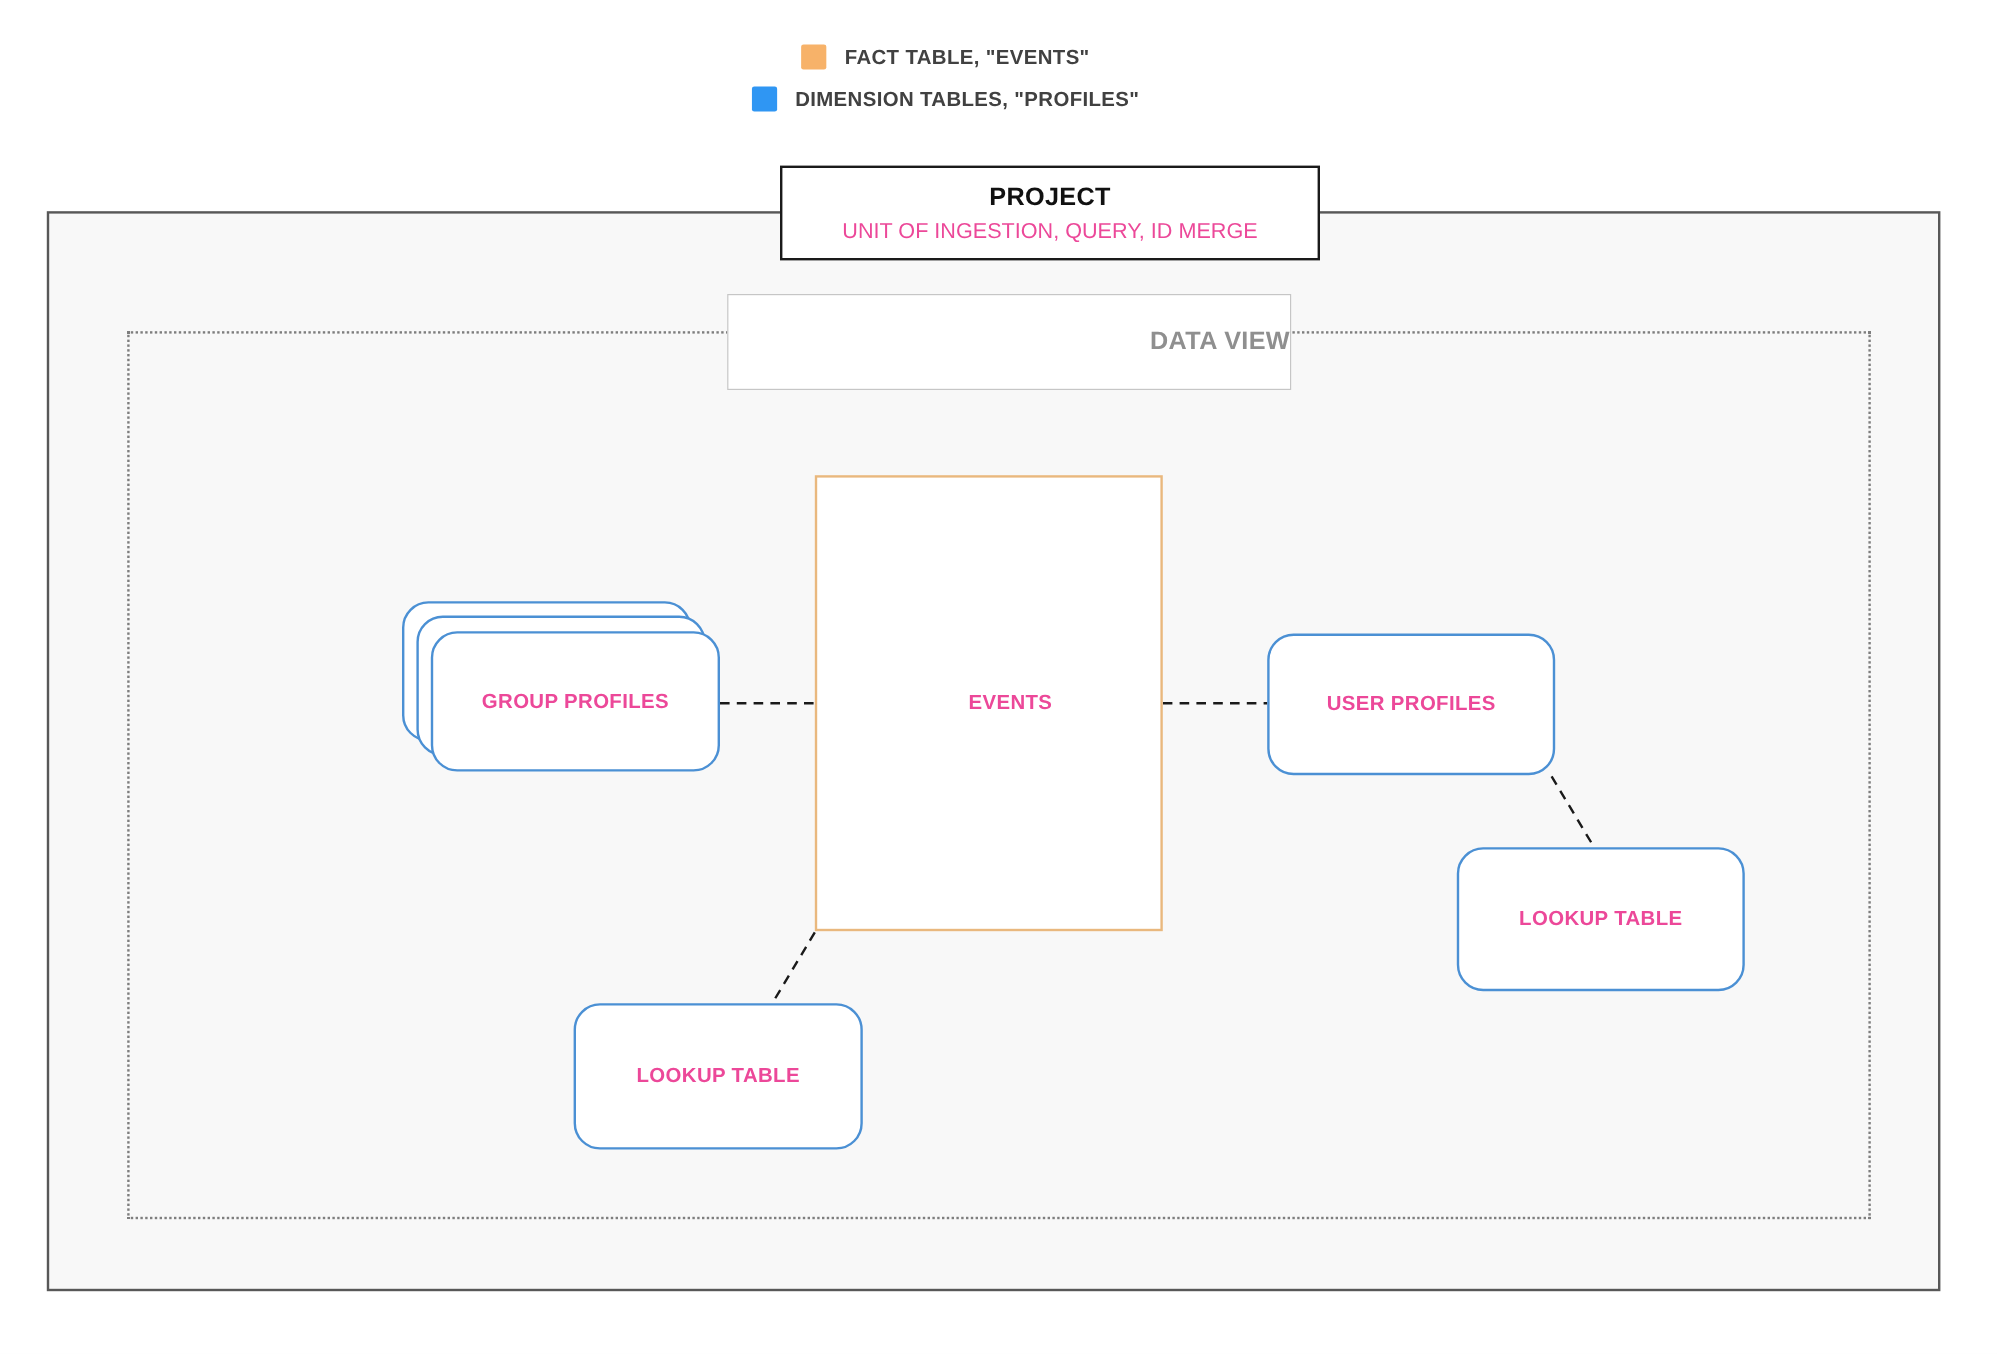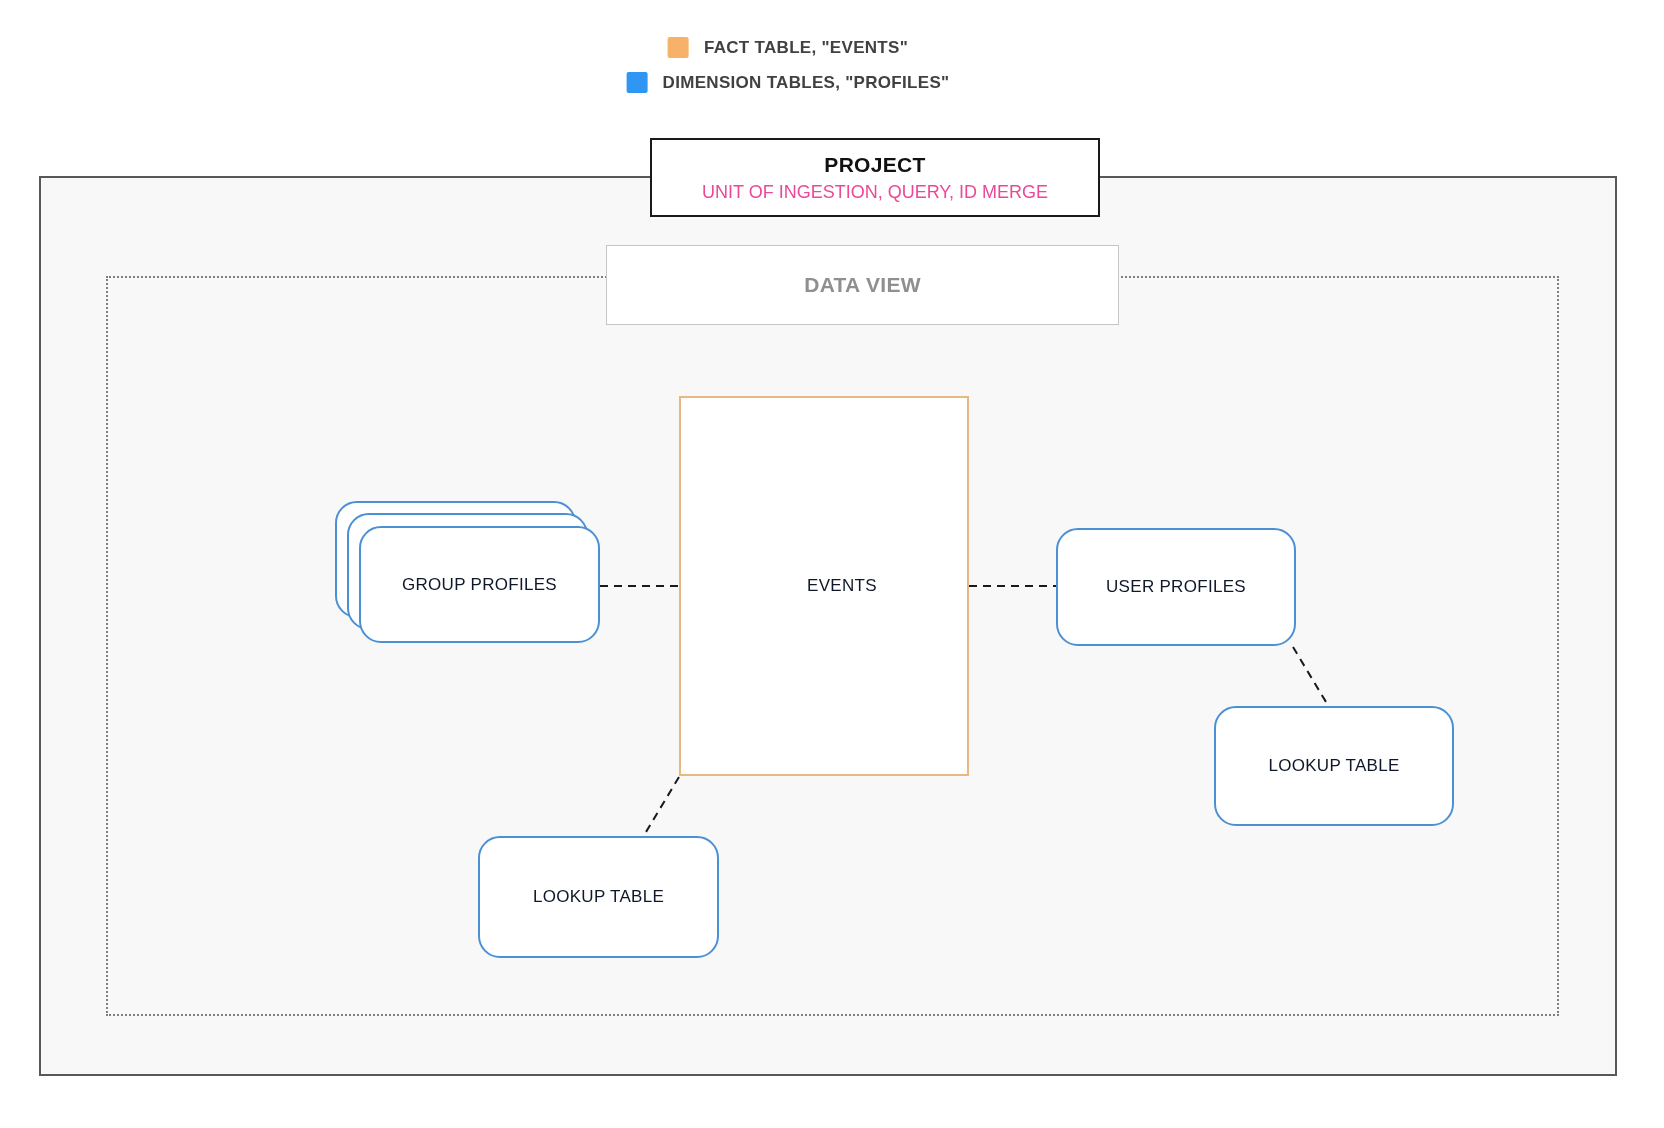--- a/index.html
+++ b/index.html
@@ -97,23 +97,24 @@
     color: #111111;
     letter-spacing: 0.3px;
   }
   .project-box .box-subtitle {
     font-size: 18px;
     color: #ec4899;
   }
   .dataview-box {
     left: 606px;
     top: 245px;
-    width: 513px;
+    width: 470px;
     height: 80px;
     border: 1px solid #c6c6c6;
+    align-items: flex-end;
   }
   .dataview-box .box-title {
     font-size: 21px;
     font-weight: bold;
     color: #8f8f8f;
     letter-spacing: 0.3px;
   }
   .dataview-box .box-subtitle {
     font-size: 18px;
     color: #ababab;
@@ -140,22 +141,22 @@
     position: absolute;
     display: flex;
     align-items: center;
     justify-content: center;
     box-sizing: border-box;
     background: #ffffff;
     z-index: 4;
   }
   .node-label {
     font-size: 17px;
-    font-weight: normal;
-    color: #0f172a;
+    font-weight: bold;
+    color: #ec4899;
     letter-spacing: 0.3px;
     white-space: nowrap;
     text-align: center;
   }
   .events-box {
     left: 679px;
     top: 396px;
     width: 290px;
     height: 380px;
     border: 2px solid #e9b87e;

